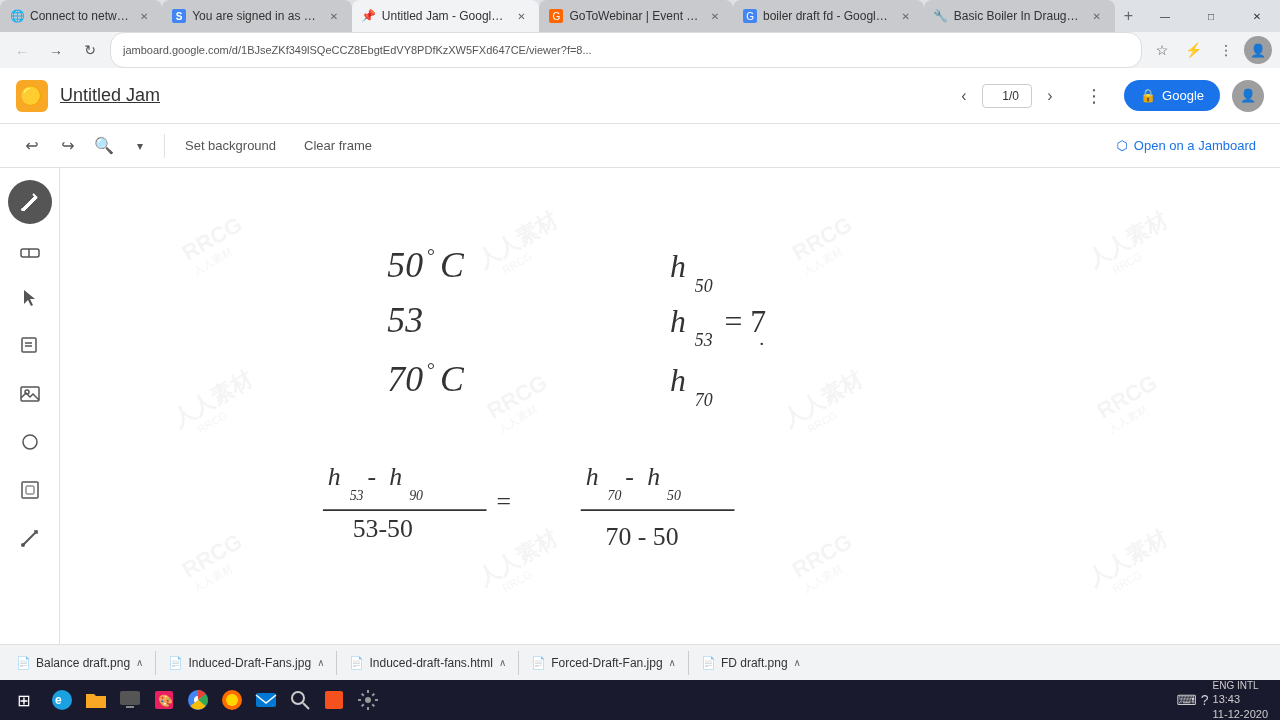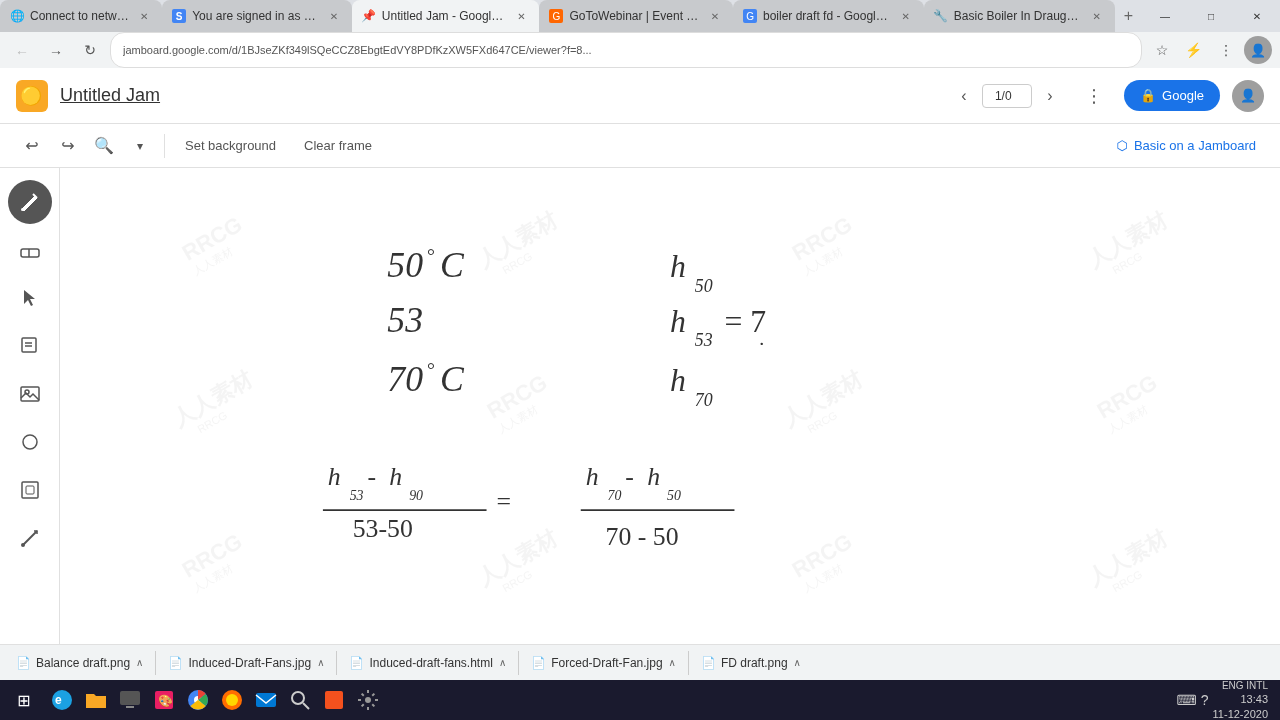--- a/index.html
+++ b/index.html
@@ -96,21 +96,21 @@
       width: 32px; height: 32px; background: #f9a825; border-radius: 6px;
       display: flex; align-items: center; justify-content: center; font-size: 18px;
     }
     .app-title {
       font-size: 18px; color: #333; font-weight: 400; text-decoration: underline;
     }
     .header-spacer { flex: 1; }
     .nav-arrows { display: flex; align-items: center; gap: 4px; }
     .page-indicator {
       border: 1px solid #ccc; border-radius: 4px; padding: 4px 12px; font-size: 12px; color: #333;
-      min-width: 50px; text-align: left;
+      min-width: 50px; text-align: right;
     }
     .header-menu-btn {
       width: 36px; height: 36px; border-radius: 50%; display: flex; align-items: center;
       justify-content: center; cursor: pointer; color: #555; font-size: 18px;
     }
     .share-btn {
       background: #1a73e8; color: #fff; border-radius: 20px; padding: 8px 16px;
       font-size: 13px; font-weight: 500; cursor: pointer; display: flex; align-items: center; gap: 6px;
     }
     .user-avatar {
@@ -259,21 +259,21 @@
       height: 36px; display: flex; align-items: center; justify-content: center;
       padding: 0 4px; cursor: pointer; border-radius: 4px;
       color: #ccc;
     }
     .taskbar-spacer { flex: 1; }
     .system-tray {
       display: flex; align-items: center; gap: 4px; padding: 0 8px;
       font-size: 11px; color: #ccc;
     }
     .tray-icon { font-size: 14px; cursor: pointer; }
-    .tray-time { text-align: right; line-height: 1.3; }
+    .tray-time { line-height: 1.3; }
   </style>
 </head>
 <body>
 
 <div class="browser-frame">
 
   <div class="title-bar">
 
     <div class="tab inactive">
       <span class="tab-favicon">🌐</span>
@@ -356,21 +356,21 @@
   <div class="second-toolbar">
     <div class="toolbar-action" title="Undo">↩</div>
     <div class="toolbar-action" title="Redo">↪</div>
     <div class="toolbar-action" title="Zoom">🔍</div>
     <div class="toolbar-action" style="font-size:12px;">▾</div>
     <div class="toolbar-divider"></div>
     <div class="toolbar-text-btn">Set background</div>
     <div class="toolbar-text-btn">Clear frame</div>
     <div class="open-jamboard-btn">
       <span>⬡</span>
-      <span>Basic on a Jamboard</span>
+      <span>Open on a Jamboard</span>
     </div>
   </div>
 
   <div class="content-area">
 
     <div class="left-sidebar">
       <div class="sidebar-tool active" title="Pen">
         <svg width="22" height="22" viewBox="0 0 22 22" fill="none" xmlns="http://www.w3.org/2000/svg">
           <path d="M3 18L8 13L16 5L18 7L10 15L5 20L3 18Z" fill="white" stroke="white" stroke-width="1"></path>
           <path d="M14 3L18 7" stroke="white" stroke-width="2"></path>

